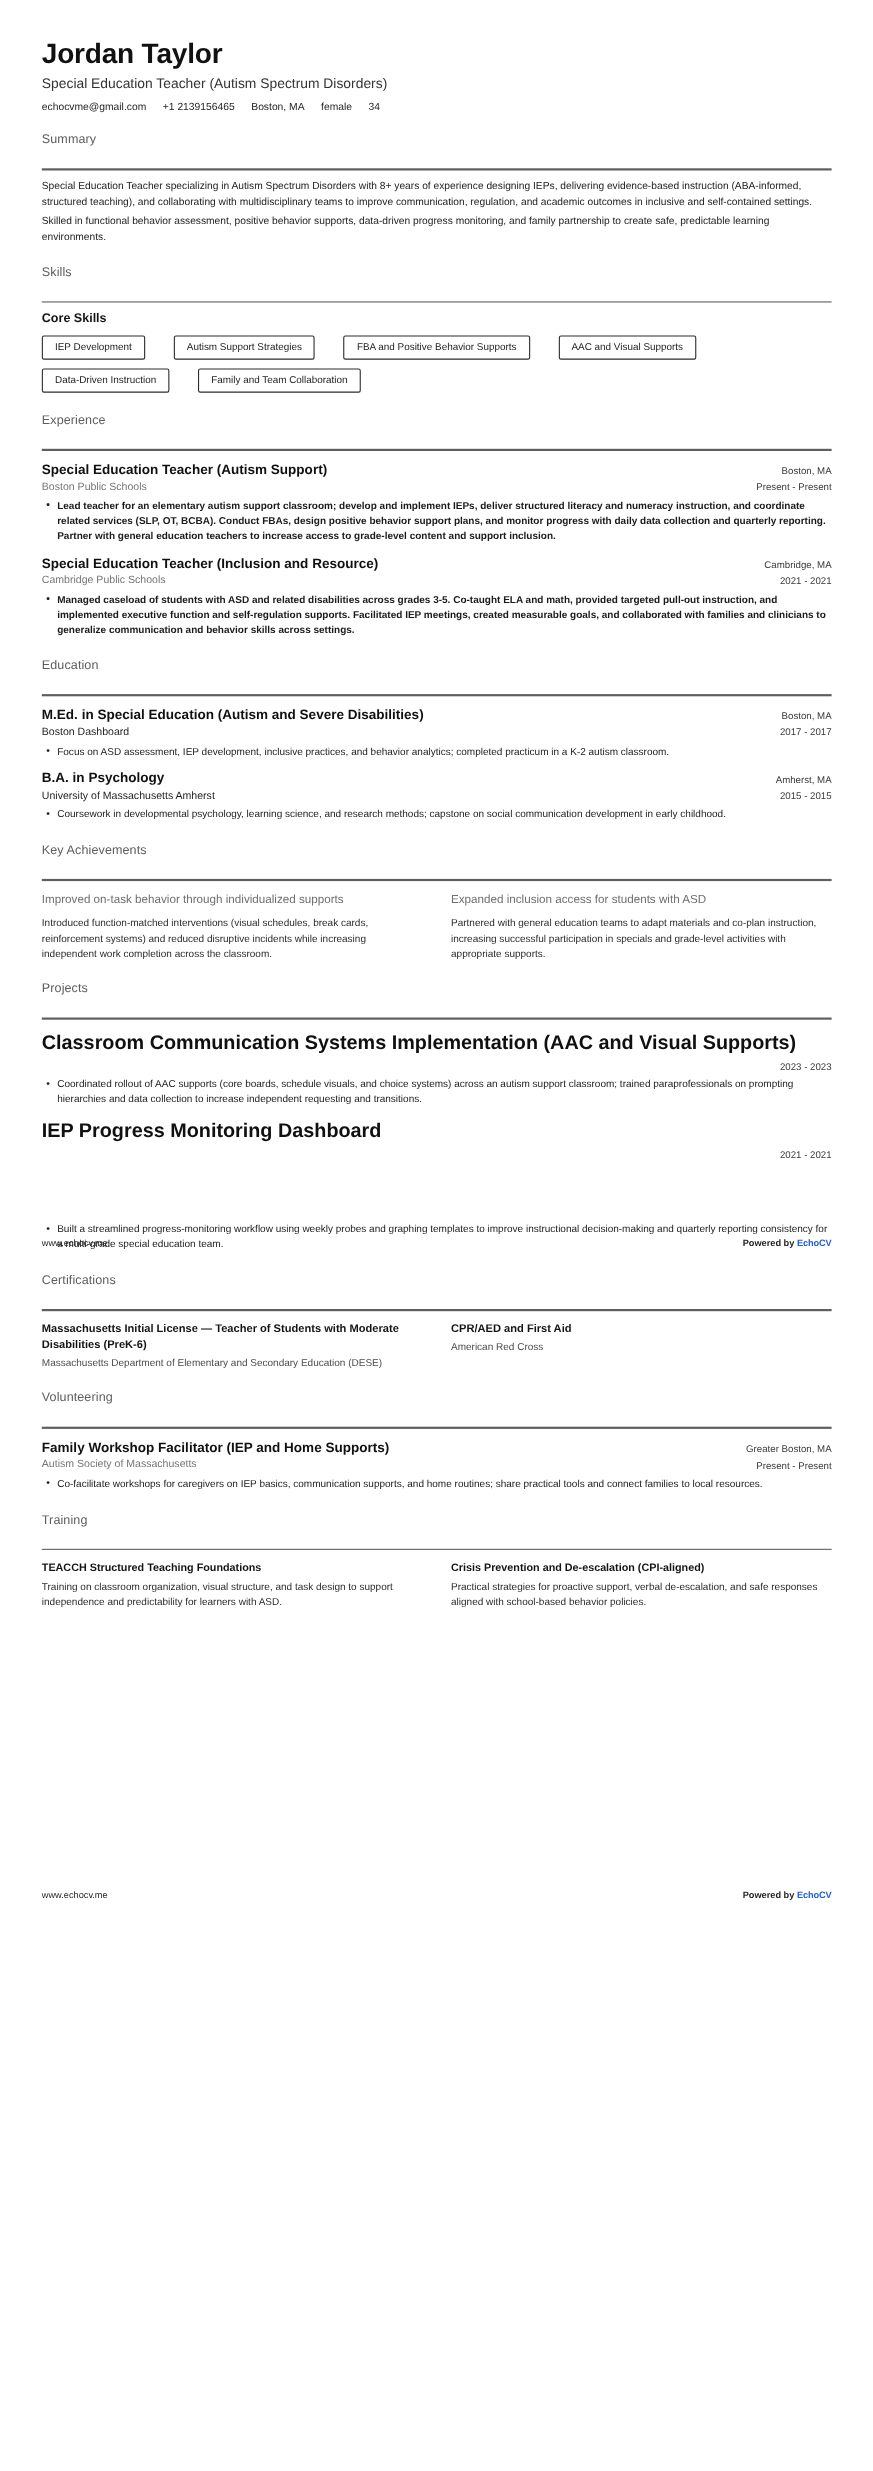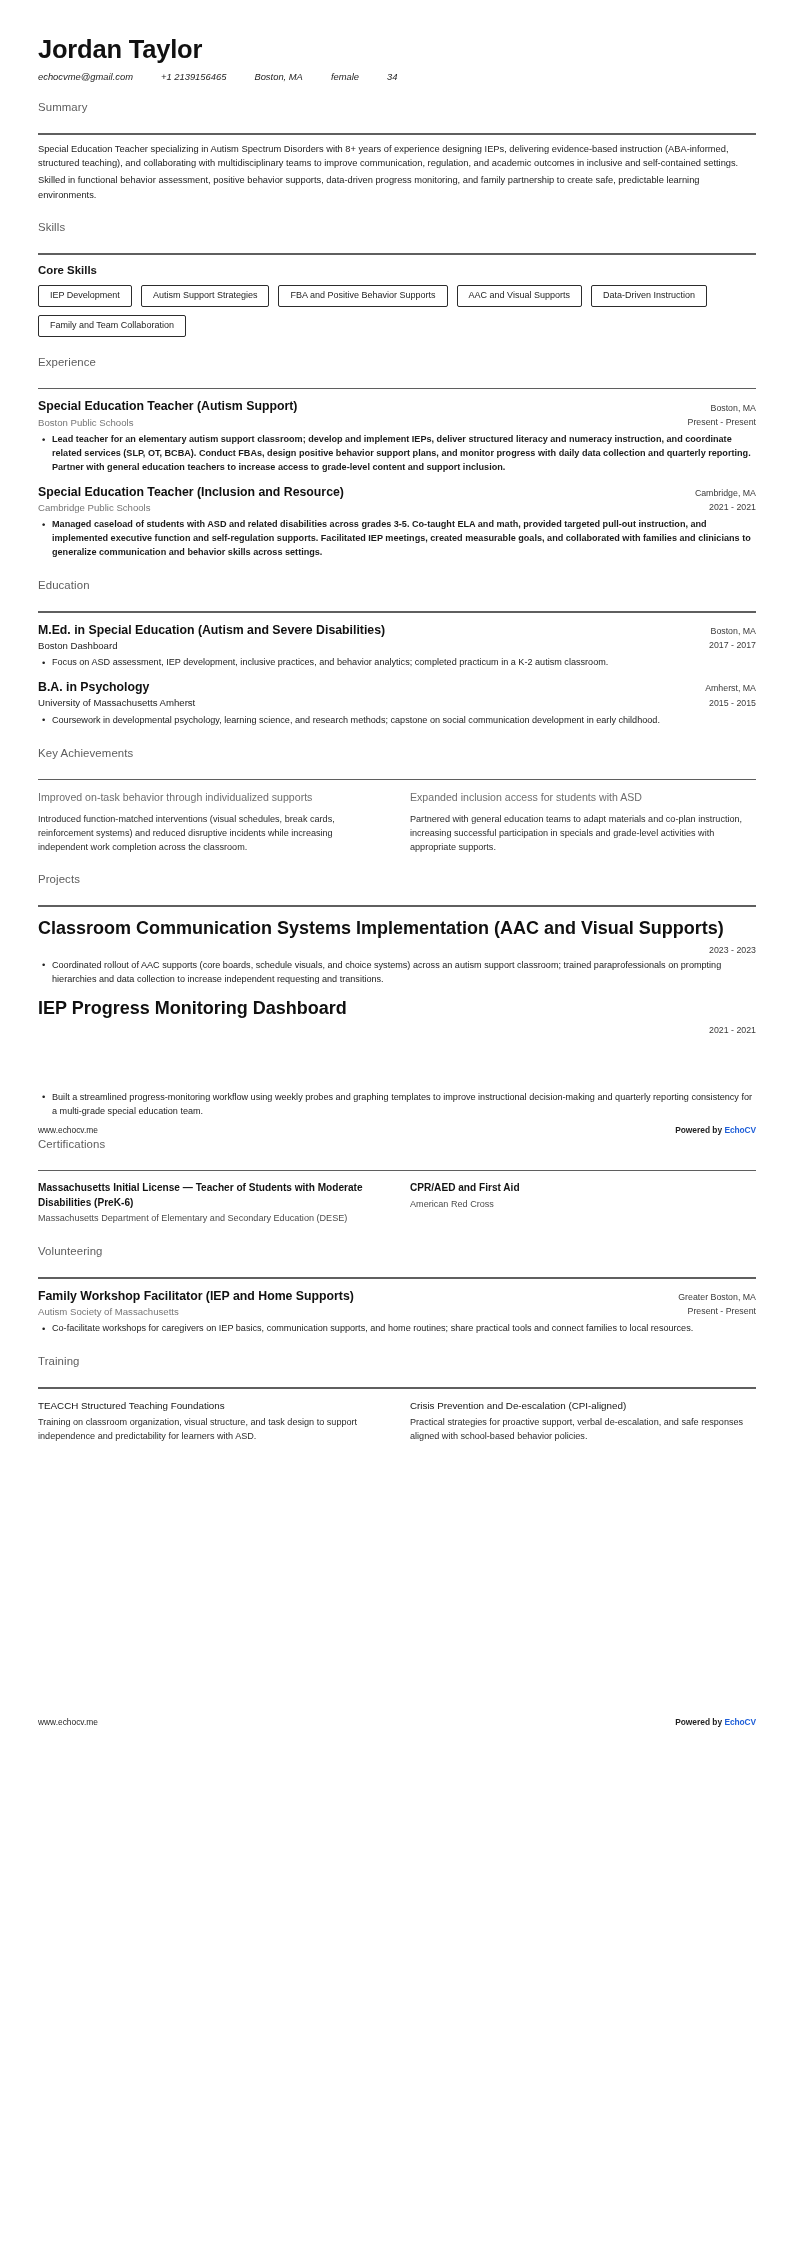--- a/index.html
+++ b/index.html
@@ -31,23 +31,22 @@
     color: #333;
     margin-top: 4px;
     line-height: 1.3;
   }
   .contact {
     margin-top: 7px;
     font-size: 9.4px;
     color: #1e1e1e;
     display: flex;
     flex-wrap: wrap;
-    gap: 17px;
+    gap: 4px;
     align-items: baseline;
-    font-style: italic;
   }
   .contact span { margin-right: 11px; white-space: nowrap; }
   .contact span:last-child { margin-right: 0; }
 
   
   .section { margin-top: 19px; }
   .section-title {
     font-size: 11.4px;
     color: #5d5d5d;
     font-weight: normal;
@@ -72,21 +71,21 @@
   .sub-head {
     font-size: 11.4px;
     font-weight: bold;
     color: #141414;
     margin-top: 9px;
   }
   .chips {
     margin-top: 9px;
     display: flex;
     flex-wrap: wrap;
-    gap: 8px 9px;
+    gap: 8px 26px;
   }
   .chip {
     border: 1px solid #2c2c2c;
     border-radius: 2px;
     padding: 5px 11px 6px 11px;
     font-size: 9px;
     color: #1d1d1d;
     line-height: 1;
     background: #fff;
     white-space: nowrap;
@@ -170,21 +169,21 @@
     line-height: 1.45;
   }
   .cert-sub {
     font-size: 9.1px;
     color: #4c4c4c;
     line-height: 1.5;
     margin-top: 2px;
   }
   .train-title {
     font-size: 9.8px;
-    font-weight: normal;
+    font-weight: bold;
     color: #141414;
     line-height: 1.45;
   }
   .train-desc {
     font-size: 9.1px;
     color: #2b2b2b;
     line-height: 1.55;
     margin-top: 2px;
   }
 
@@ -223,20 +222,21 @@
   .tail-gap { height: 470px; }
 </style>
 </head>
 <body>
 
 <div class="page">
   <div class="sheet">
 
     <div>
       <div class="name">Jordan Taylor</div>
+      <div class="headline">Special Education Teacher (Autism Spectrum Disorders)</div>
       <div class="contact">
         <span>echocvme@gmail.com</span>
         <span>+1 2139156465</span>
         <span>Boston, MA</span>
         <span>female</span>
         <span>34</span>
       </div>
     </div>
 
     <div class="section">

